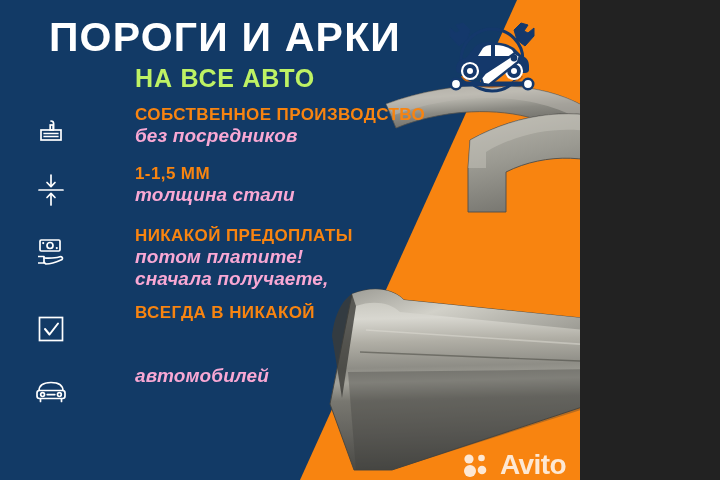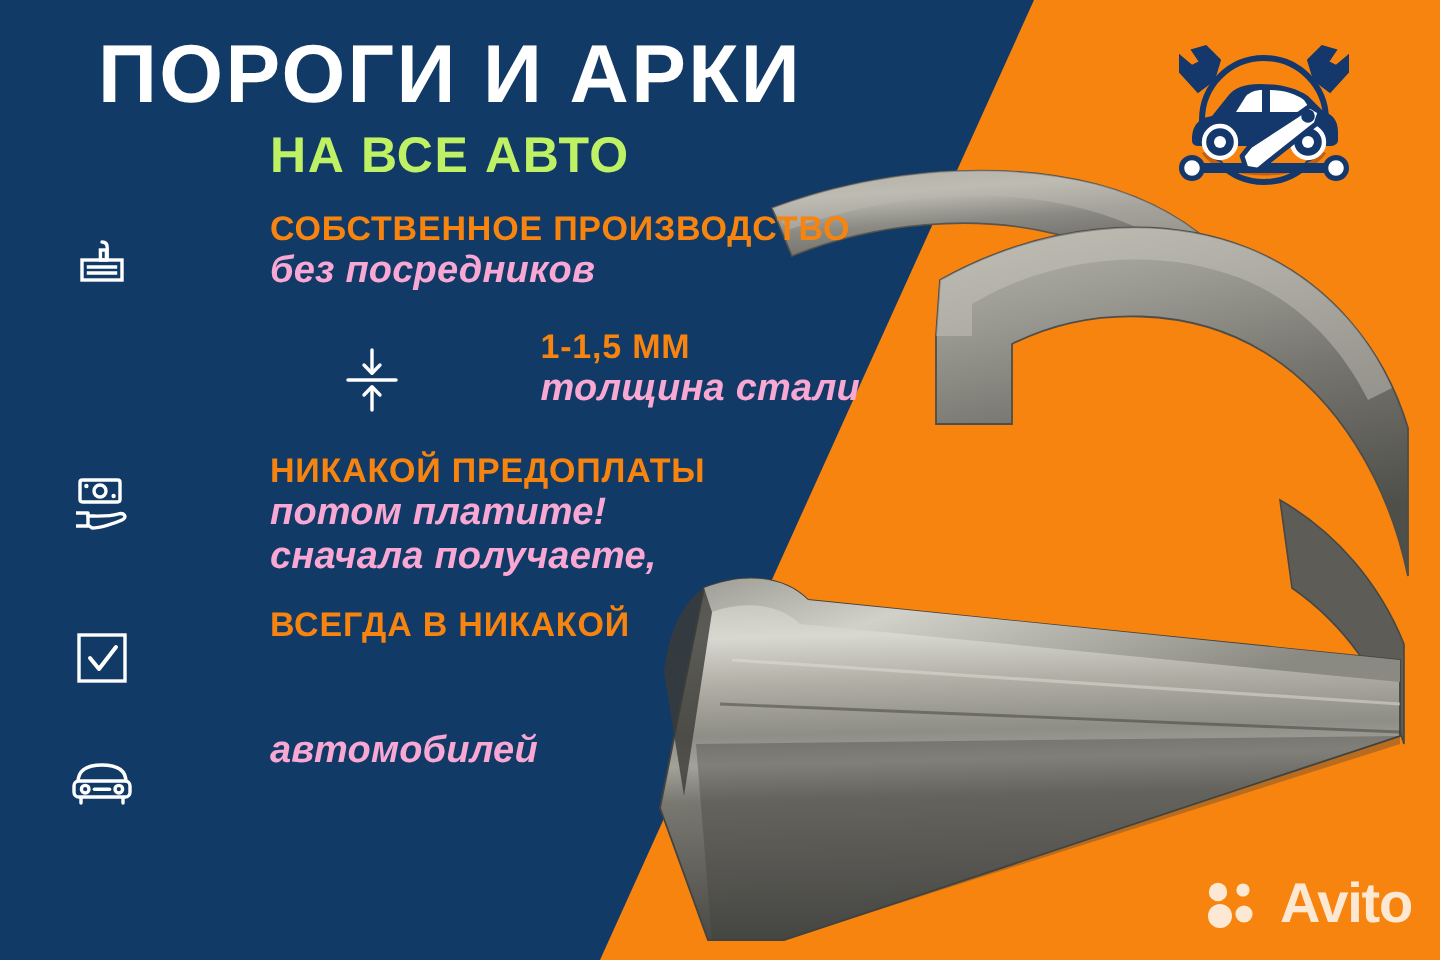--- a/index.html
+++ b/index.html
@@ -2,21 +2,21 @@
 <html><head>
 <meta charset="utf-8">
 <style>
   html, body {
     margin: 0;
     padding: 0;
     background: #222;
   }
   #poster {
     position: relative;
-    width: 720px;
+    width: 580px;
     height: 480px;
     overflow: hidden;
     background: #123a66;
     font-family: "Liberation Sans", sans-serif;
     -webkit-font-smoothing: antialiased;
   }
 
   
   .bg-navy {
     position: absolute;
@@ -98,21 +98,21 @@
   .feature-sub {
     color: #f9a8d4;
     font-size: 19px;
     font-weight: bold;
     letter-spacing: 0.1px;
     line-height: 1.17;
     white-space: nowrap;
     font-style: italic;
   }
 
-  .f-thickness { margin-bottom: 14px; justify-content: flex-end; }
+  .f-thickness { margin-bottom: 14px; }
   .f-prepay    { margin-bottom: 13px; }
   .f-stock     { margin-bottom: 14px; }
 
   
   .logo-badge {
     position: absolute;
     right: 18px;
     top: 14px;
     width: 140px;
     height: 96px;
@@ -124,21 +124,21 @@
     position: absolute;
     inset: 0;
     z-index: 5;
     pointer-events: none;
   }
 
   
   .avito {
     position: absolute;
     right: 14px;
-    bottom: 14px;
+    bottom: 1px;
     display: flex;
     align-items: center;
     gap: 12px;
     opacity: 0.82;
     z-index: 9;
   }
   .avito-word {
     color: #ffffff;
     font-size: 28px;
     font-weight: bold;

